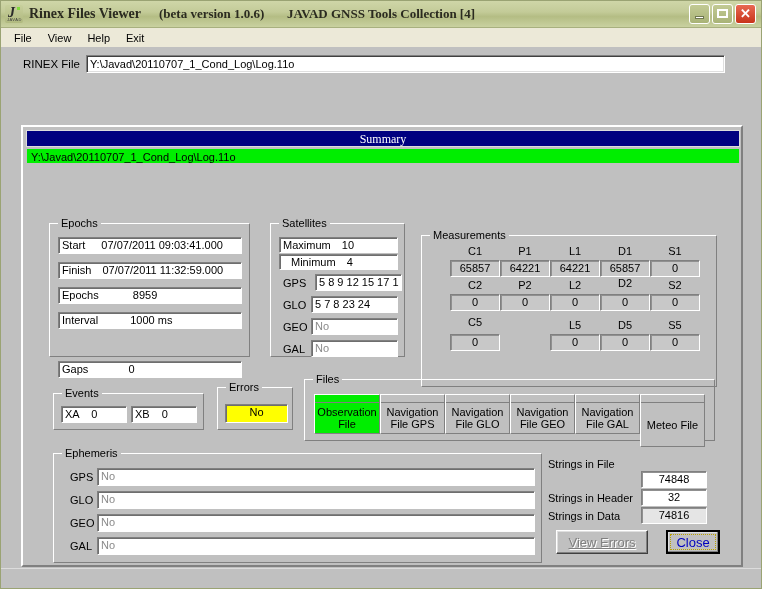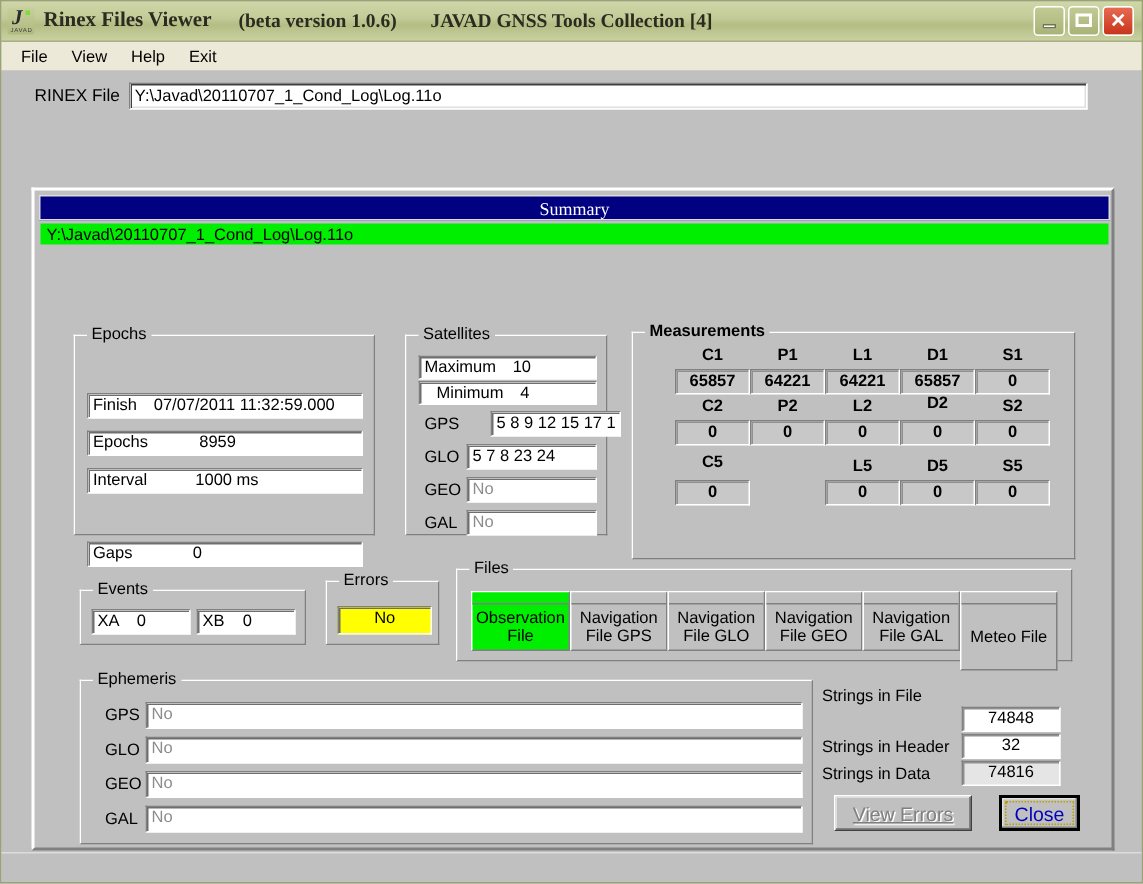--- a/index.html
+++ b/index.html
@@ -425,20 +425,25 @@
     </div>
 
     <div id="summary-panel">
       <div id="summary-title">Summary</div>
       <div id="summary-path">Y:\Javad\20110707_1_Cond_Log\Log.11o</div>
 
       <div class="groupbox" style="left:26px; top:96px; width:201px; height:134px;">
         <div class="gb-inner"></div>
         <div class="gb-legend">Epochs</div>
 
+        <div class="field" style="left:8px; top:13px; width:184px; height:17px;">
+          <span>Start</span>
+          <span style="display:inline-block;width:10px"></span>
+          <span>07/07/2011  09:03:41.000</span>
+        </div>
         <div class="field" style="left:8px; top:38px; width:184px; height:17px;">
           <span>Finish</span>
           <span style="display:inline-block;width:5px"></span>
           <span>07/07/2011  11:32:59.000</span>
         </div>
         <div class="field" style="left:8px; top:63px; width:184px; height:17px;">
           <span>Epochs</span>
           <span style="display:inline-block;width:28px"></span>
           <span>8959</span>
         </div>
@@ -463,33 +468,33 @@
           <span style="display:inline-block;width:5px"></span>
           <span>10</span>
         </div>
         <div class="field" style="left:8px; top:30px; width:119px; height:16px;padding-left:11px;">
           <span>Minimum</span>
           <span style="display:inline-block;width:5px"></span>
           <span>4</span>
         </div>
 
         <div class="lbl" style="left:12px; top:53px;">GPS</div>
-        <div class="field" style="left:56px; top:50px; width:87px; height:17px;">5 8 9 12 15 17 1</div>
+        <div class="field" style="left:44px; top:50px; width:87px; height:17px;">5 8 9 12 15 17 1</div>
 
         <div class="lbl" style="left:12px; top:75px;">GLO</div>
         <div class="field" style="left:40px; top:72px; width:87px; height:17px;">5 7 8 23 24</div>
 
         <div class="lbl" style="left:12px; top:97px;">GEO</div>
         <div class="field placeholder" style="left:40px; top:94px; width:87px; height:17px;">No</div>
 
         <div class="lbl" style="left:12px; top:119px;">GAL</div>
         <div class="field placeholder" style="left:40px; top:116px; width:87px; height:17px;">No</div>
       </div>
 
-      <div class="groupbox" style="left:398px; top:94px; width:296px; height:152px;font-weight:bold;">
+      <div class="groupbox" style="left:398px; top:108px; width:296px; height:152px;">
         <div class="gb-inner"></div>
         <div class="gb-legend">Measurements</div>
 
         <div class="lbl c" style="left:28px; top:9px; width:50px;">C1</div>
         <div class="lbl c" style="left:78px; top:9px; width:50px;">P1</div>
         <div class="lbl c" style="left:128px; top:9px; width:50px;">L1</div>
         <div class="lbl c" style="left:178px; top:9px; width:50px;">D1</div>
         <div class="lbl c" style="left:228px; top:9px; width:50px;">S1</div>
 
         <div class="field grey" style="left:28px; top:24px; width:50px; height:17px;">65857</div>

